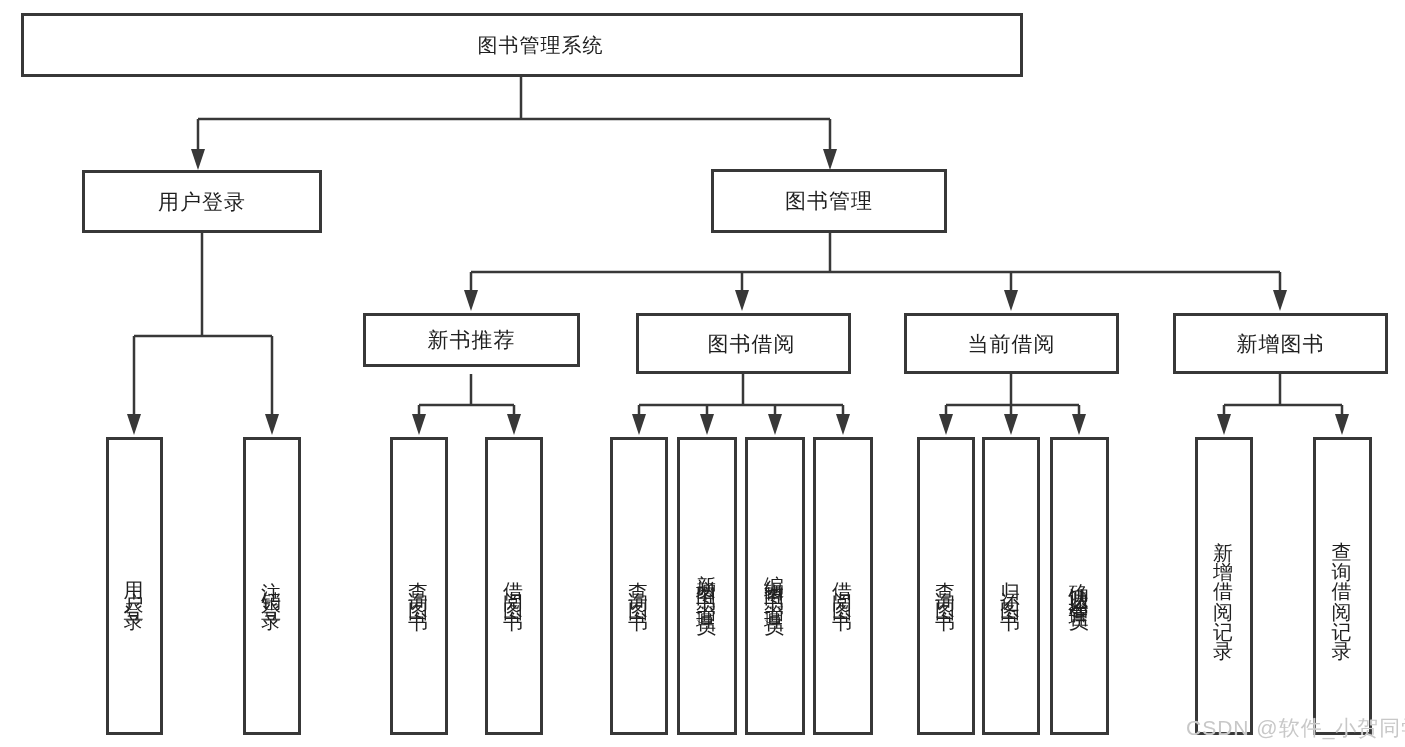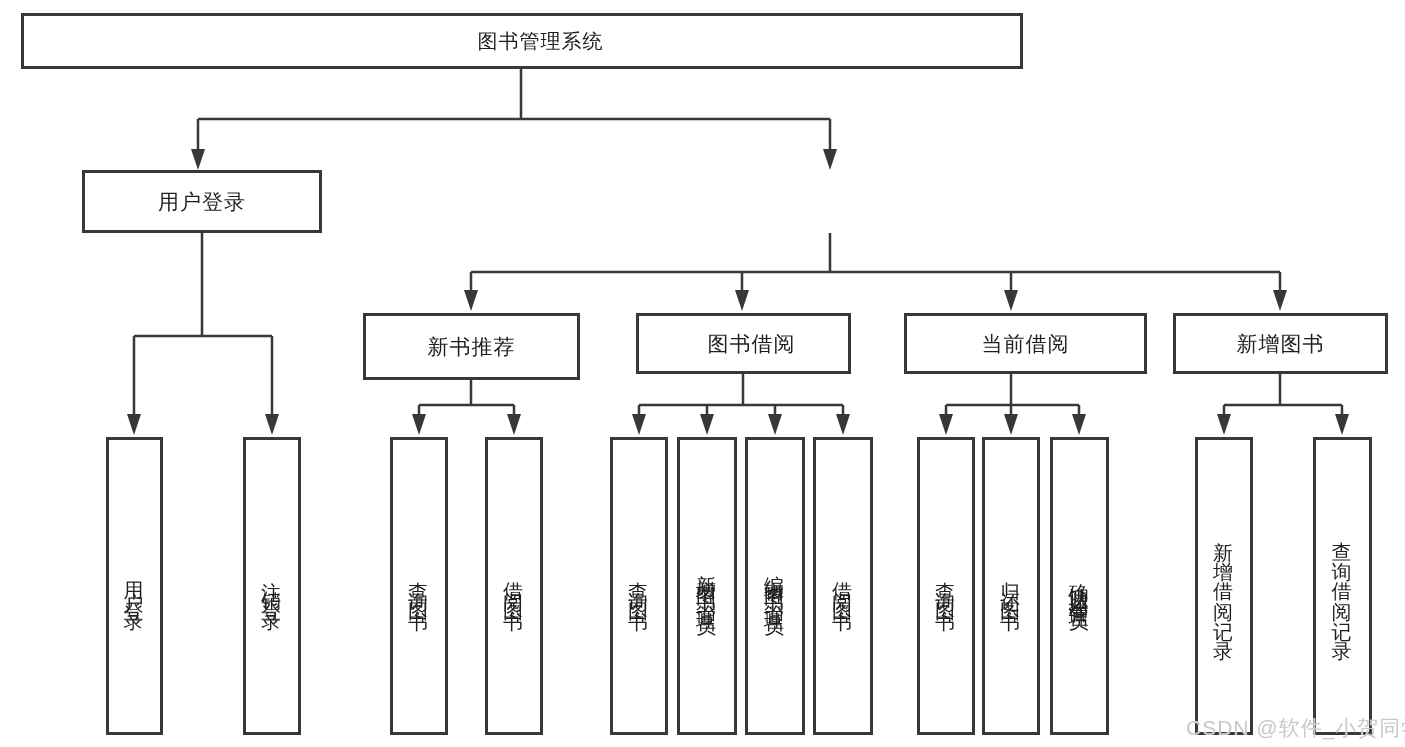--- a/index.html
+++ b/index.html
@@ -15,26 +15,26 @@
   }
   .leaf{
     position:absolute;top:437px;height:298px;box-sizing:border-box;background:#ffffff;
     border:3px solid #383838;display:flex;align-items:center;justify-content:center;
     writing-mode:vertical-rl;text-orientation:mixed;
     font-size:20px;letter-spacing:0.5em;color:#1f1f1f;z-index:2;
   }
   .ls-wide{letter-spacing:1.0em;}
   .ls-tight{letter-spacing:0.3em;}
   .ls-tightest{letter-spacing:0.2em;}
-  #n-root{left:21px;top:13px;width:1002px;height:56px;font-size:20px;padding-left:37px;}
+  #n-root{left:21px;top:13px;width:1002px;height:64px;font-size:20px;padding-left:37px;}
   #n-l2-0{left:82px;top:170px;width:240px;height:63px;}
   #n-l2-1{left:711px;top:169px;width:236px;height:64px;}
-  #n-l3-0{left:363px;top:313px;width:217px;height:67px;}
+  #n-l3-0{left:363px;top:313px;width:217px;height:54px;}
   #n-l3-1{left:636px;top:313px;width:215px;height:61px;padding-left:16px;}
-  #n-l3-2{left:904px;top:313px;width:243px;height:61px;}
+  #n-l3-2{left:904px;top:313px;width:215px;height:61px;}
   #n-l3-3{left:1173px;top:313px;width:215px;height:61px;}
   #lf-0{left:106px;width:57px;}
   #lf-1{left:243px;width:58px;}
   #lf-2{left:390px;width:58px;}
   #lf-3{left:485px;width:58px;}
   #lf-4{left:610px;width:58px;}
   #lf-5{left:677px;width:60px;}
   #lf-6{left:745px;width:60px;}
   #lf-7{left:813px;width:60px;}
   #lf-8{left:917px;width:58px;}
@@ -106,20 +106,21 @@
       M939,414 h14 l-7,21 z
       M1004,414 h14 l-7,21 z
       M1072,414 h14 l-7,21 z
       M1217,414 h14 l-7,21 z
       M1335,414 h14 l-7,21 z"></path>
   </svg>
 
   <div class="hbox" id="n-root">图书管理系统</div>
 
   <div class="hbox" id="n-l2-0">用户登录</div>
+  <div class="hbox" id="n-l2-1">图书管理</div>
 
   <div class="hbox" id="n-l3-0">新书推荐</div>
   <div class="hbox" id="n-l3-1">图书借阅</div>
   <div class="hbox" id="n-l3-2">当前借阅</div>
   <div class="hbox" id="n-l3-3">新增图书</div>
 
   <div class="leaf" id="lf-0">用户登录</div>
   <div class="leaf" id="lf-1">注销登录</div>
 
   <div class="leaf" id="lf-2">查询图书</div>

